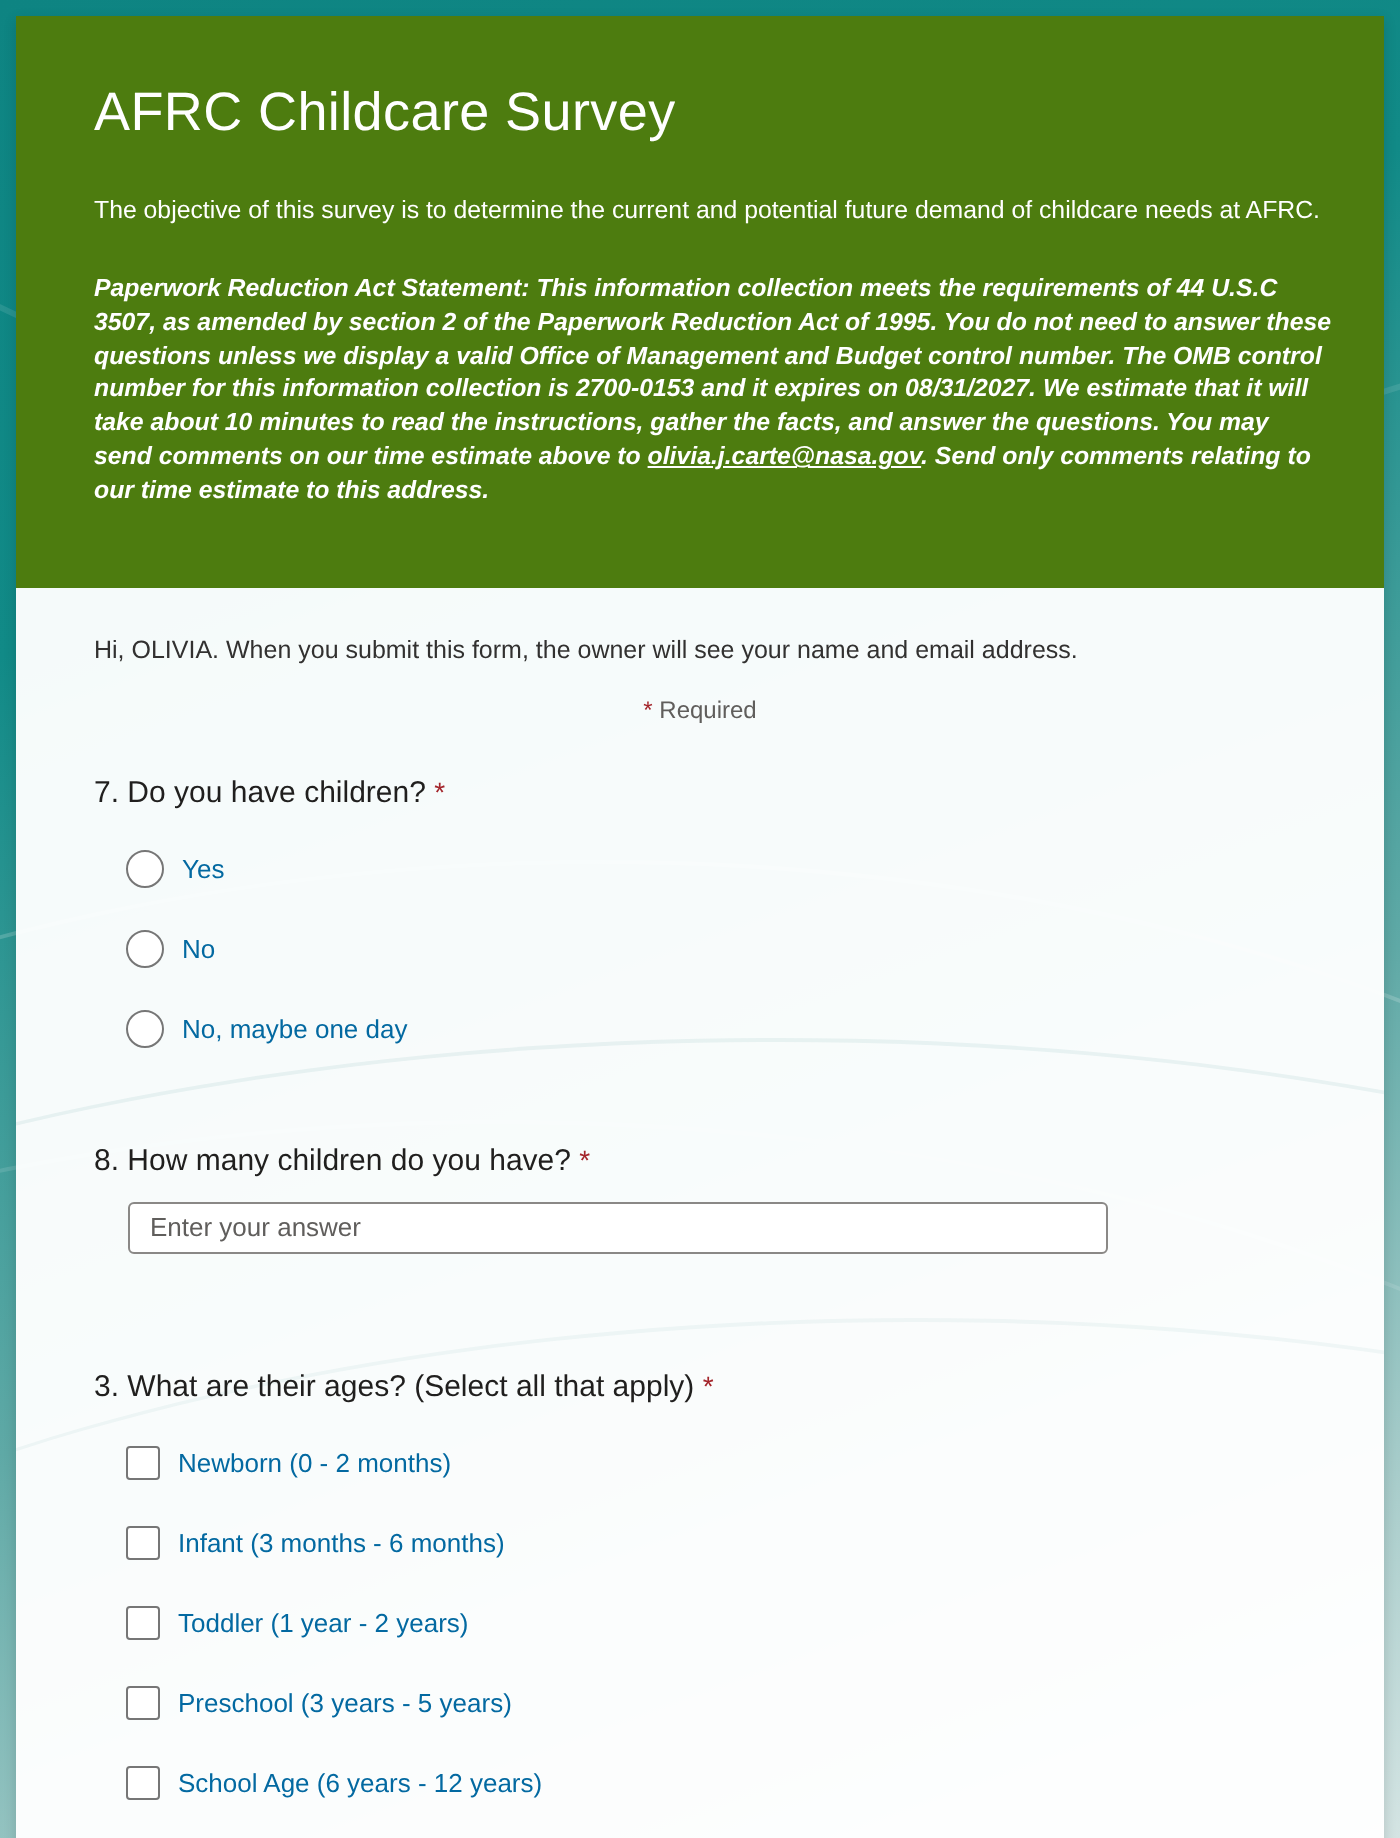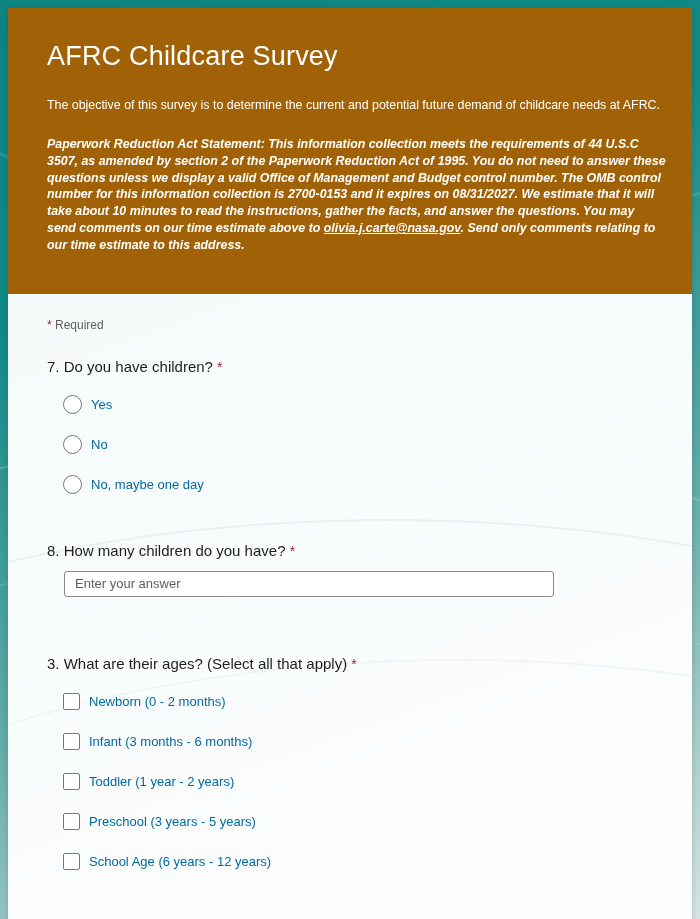--- a/index.html
+++ b/index.html
@@ -19,21 +19,21 @@
   }
   .swoosh-1 { width: 1500px; height: 900px; border: 2px solid rgba(255,255,255,0.18); left: -450px; top: 430px; }
   .swoosh-2 { width: 1700px; height: 1100px; border: 2px solid rgba(255,255,255,0.12); left: -600px; top: 560px; }
   .swoosh-3 { width: 1300px; height: 800px; border: 3px solid rgba(255,255,255,0.10); left: -250px; top: -560px; }
 
   .form-card {
     position: absolute; left: 8px; top: 8px; width: 684px;
     box-shadow: 0 2px 6px rgba(0,0,0,0.15);
   }
   .form-header {
-    background: #a16207;
+    background: #4d7c0f;
     color: #ffffff;
     padding: 33px 26px 40px 39px;
   }
   .form-title {
     margin: 0 0 25px 0;
     font-size: 27px;
     font-weight: 400;
     letter-spacing: 0.2px;
   }
   .form-desc {
@@ -63,20 +63,21 @@
 
   .greeting {
     margin: 0 0 16px 0;
     font-size: 12.5px;
     color: #323130;
   }
   .required-note {
     margin: 0 0 26px 0;
     font-size: 12px;
     color: #605e5c;
+    text-align: center;
   }
   .req { color: #a4262c; }
 
   .question { position: relative; }
   .q2 { margin-top: 37px; }
   .q3 { margin-top: 58px; }
   .q-title {
     font-size: 15px;
     color: #201f1e;
     margin: 0 0 10px 0;
@@ -139,20 +140,21 @@
   <header class="form-header">
     <h1 class="form-title">AFRC Childcare Survey</h1>
     <p class="form-desc">The objective of this survey is to determine the current and potential future demand of childcare needs at AFRC.</p>
     <p class="paperwork"><span>Paperwork Reduction Act Statement: This information collection meets the requirements of 44 U.S.C 3507, as amended by section 2 of the Paperwork Reduction Act of 1995. You do not need to answer these questions unless we display a valid Office of Management and Budget control number. The OMB control number for this information collection is 2700-0153 and it expires on 08/31/2027. We estimate that it will take about 10 minutes to read the instructions, gather the facts, and answer the questions. You may send comments on our time estimate above to </span><a href="#">olivia.j.carte@nasa.gov</a><span>. Send only comments relating to our time estimate to this address.</span></p>
   </header>
 
   <main class="form-body">
     <div class="watermark wm-1"></div>
     <div class="watermark wm-2"></div>
 
+    <p class="greeting">Hi, OLIVIA. When you submit this form, the owner will see your name and email address.</p>
     <p class="required-note"><span class="req">*</span> <span>Required</span></p>
 
     <section class="question q1">
       <div class="q-title"><span>7. Do you have children?</span> <span class="req">*</span></div>
 
       <label class="option">
         <span class="radio"></span>
         <span class="opt-label">Yes</span>
       </label>
       <label class="option">

